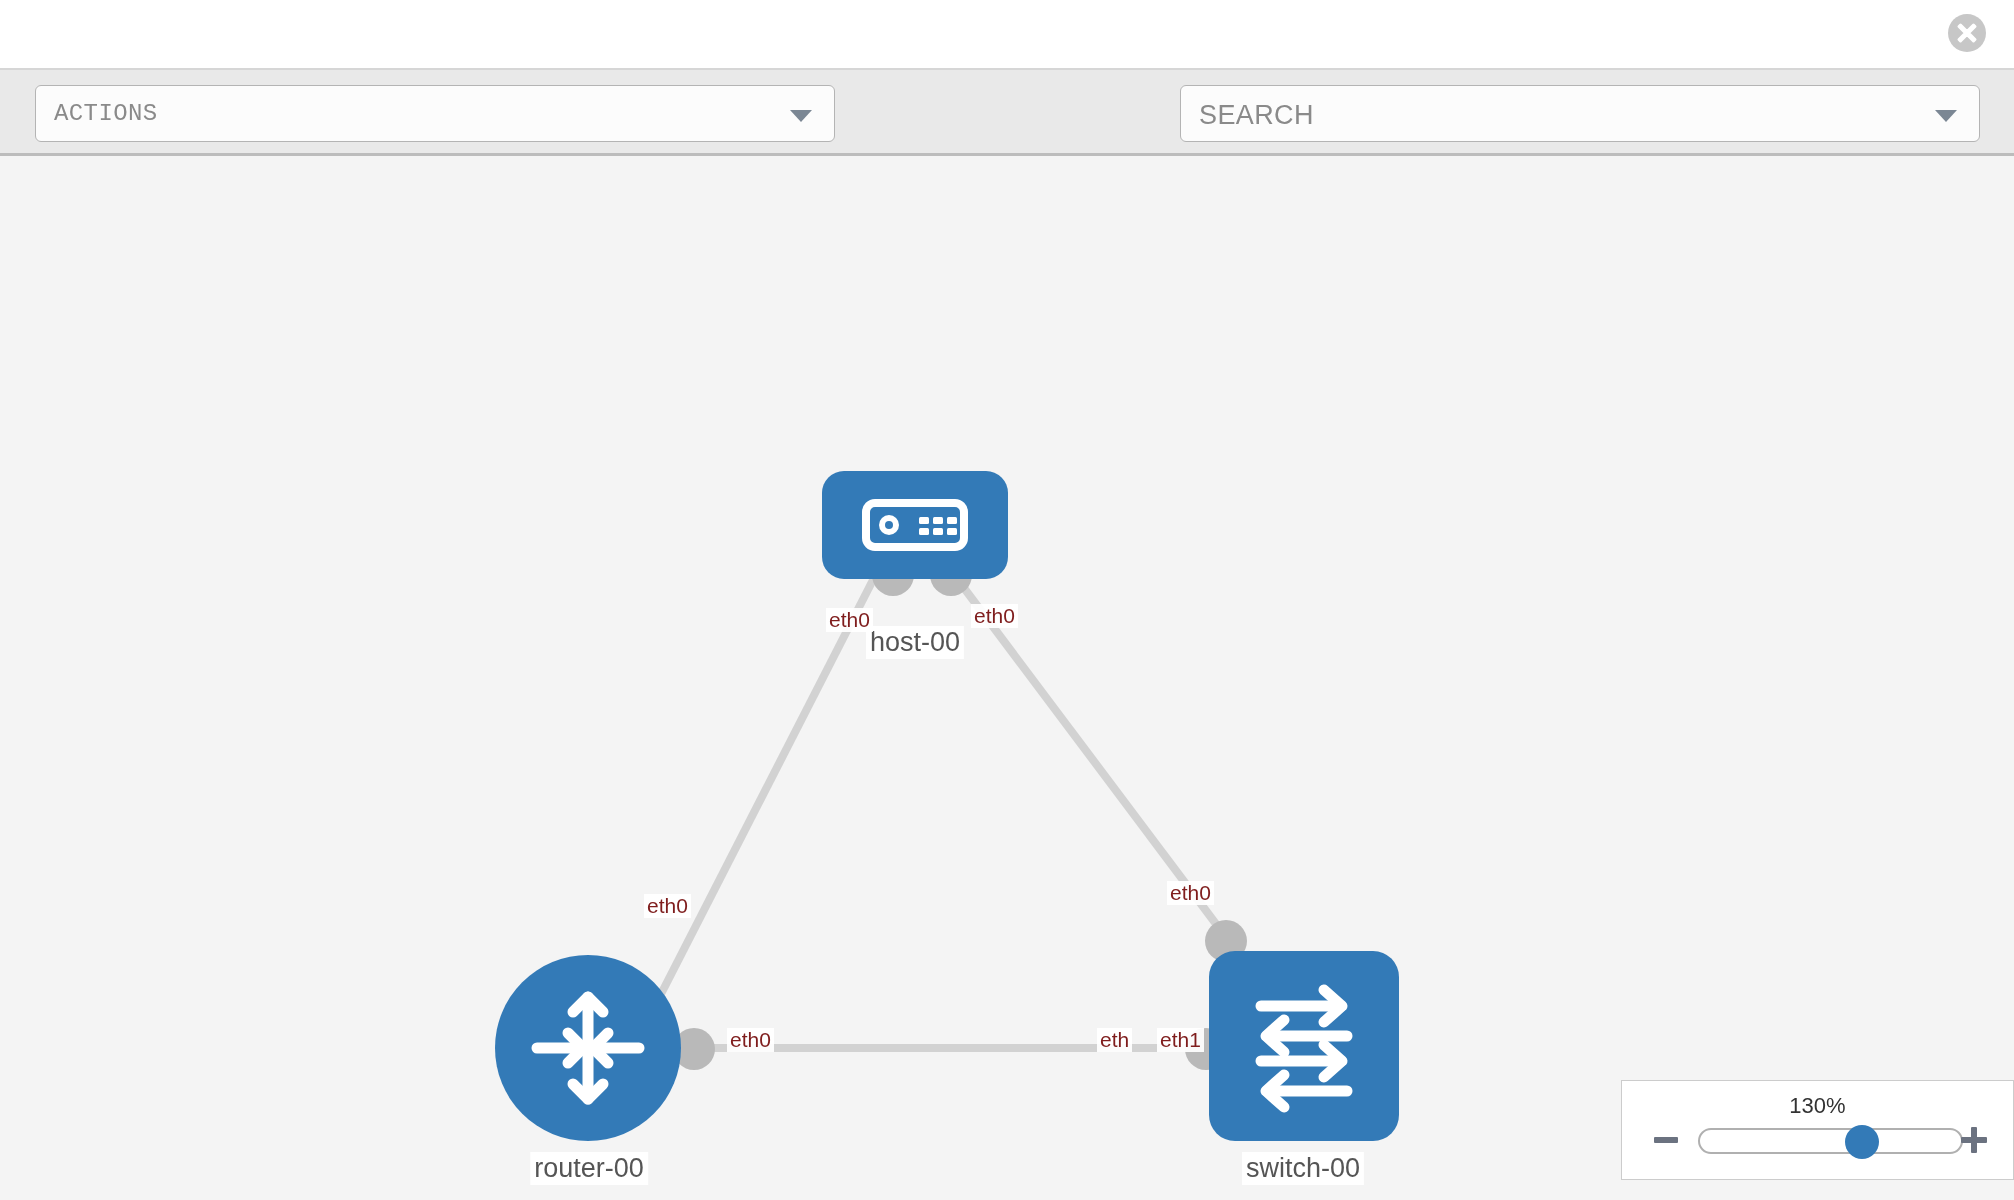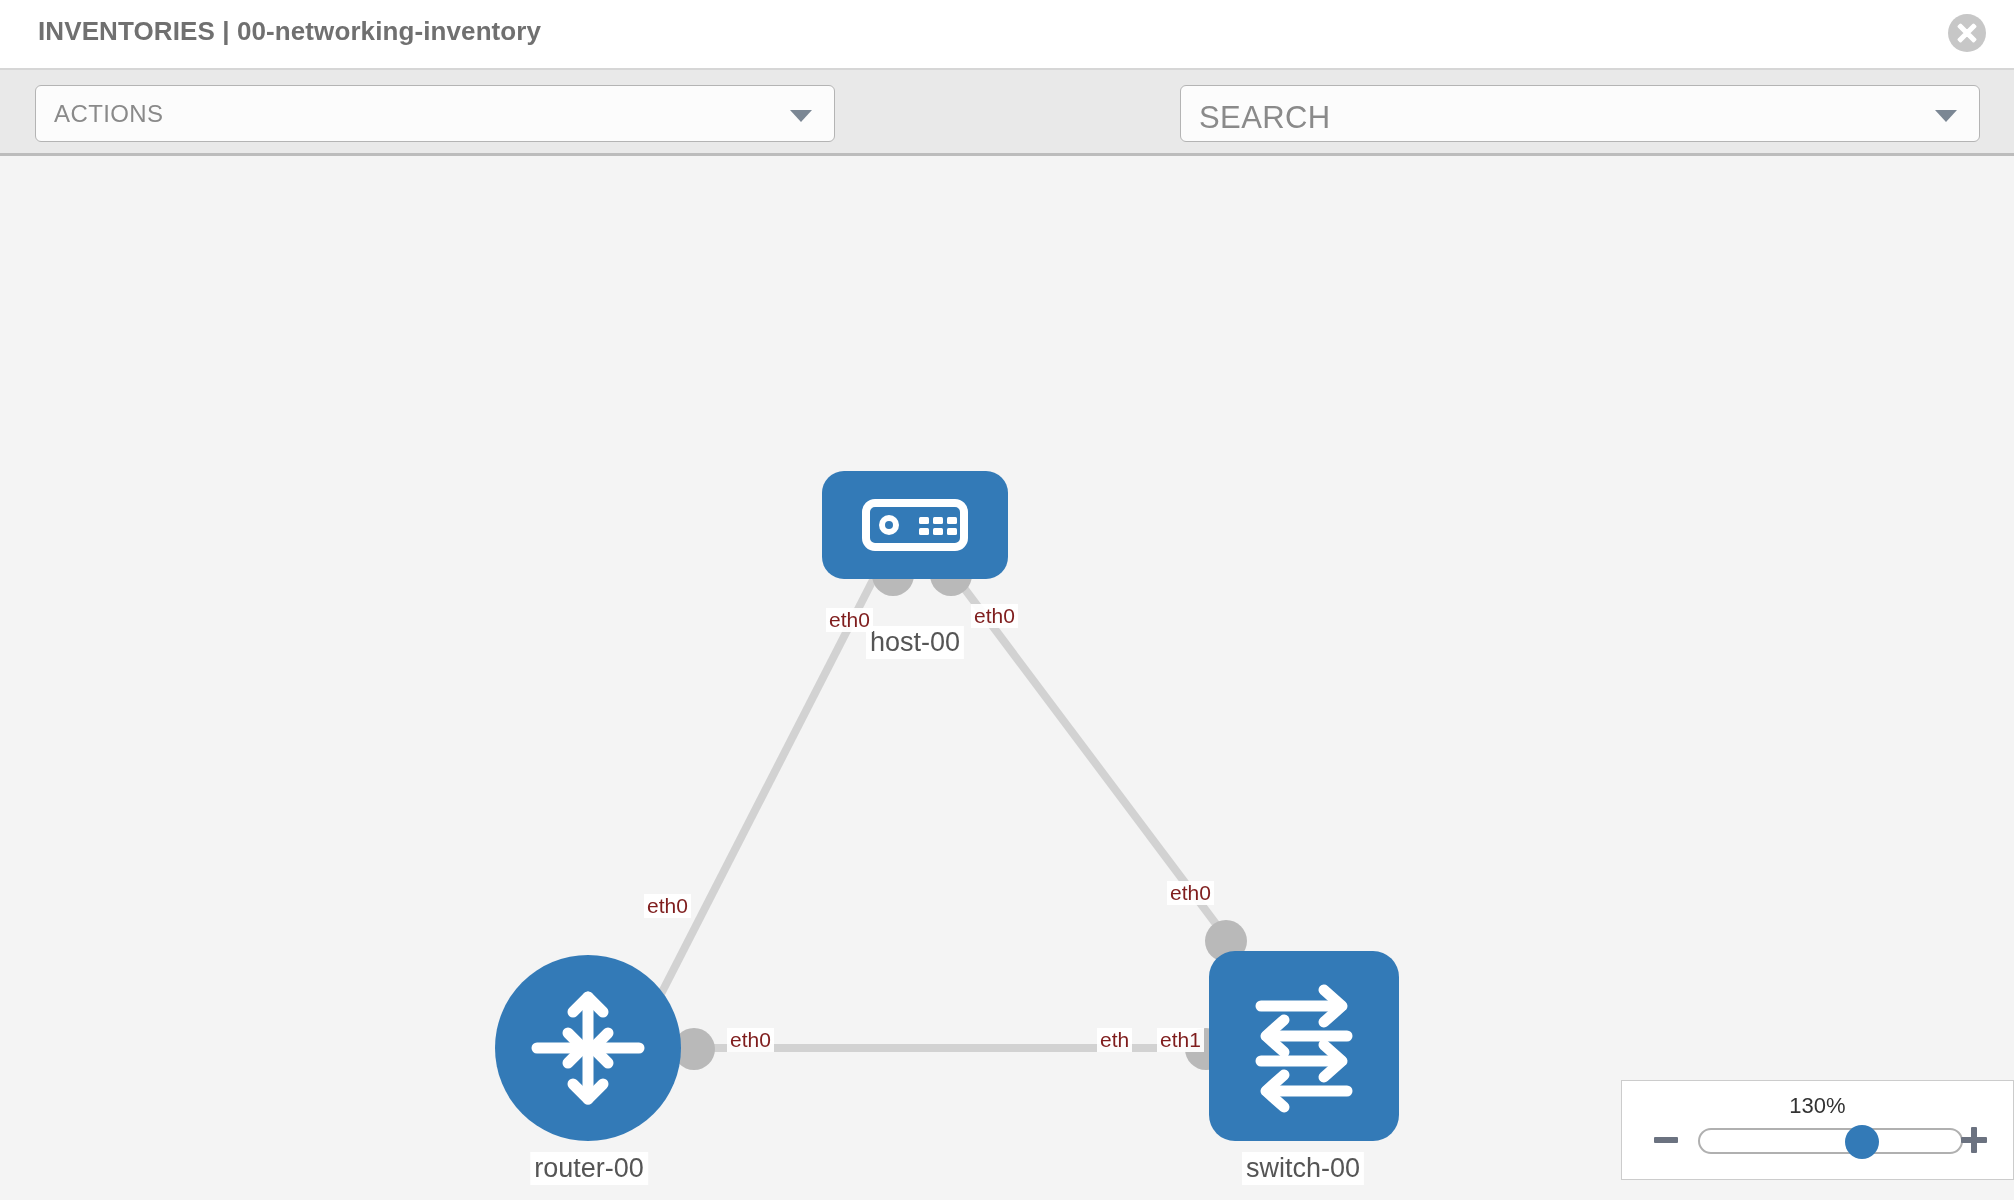--- a/index.html
+++ b/index.html
@@ -37,21 +37,21 @@
   }
   .actions-select {
     position: absolute; left: 35px; top: 15px;
     width: 800px; height: 57px;
     background: #fcfcfc;
     border: 1px solid #b4b4b4;
     border-radius: 6px;
   }
   .actions-label {
     position: absolute; left: 18px; top: 14px;
-    font-size: 24px; color: #8a8a8a; letter-spacing: 0.4px;
+    font-size: 24px; color: #8a8a8a; letter-spacing: 0.4px; font-family: Liberation Mono, monospace;
   }
   .caret {
     position: absolute; right: 22px; top: 24px;
     width: 0; height: 0;
     border-left: 11px solid transparent;
     border-right: 11px solid transparent;
     border-top: 12px solid #7b8794;
   }
   .tool-icon {
     position: absolute; top: 90px; cursor: pointer;
@@ -61,21 +61,21 @@
 
   .search-box {
     position: absolute; left: 1180px; top: 15px;
     width: 800px; height: 57px;
     background: #fcfcfc;
     border: 1px solid #b4b4b4;
     border-radius: 6px;
   }
   .search-label {
     position: absolute; left: 18px; top: 14px;
-    font-size: 31px; color: #8a8a8a; letter-spacing: 0.4px;
+    font-size: 27px; color: #8a8a8a; letter-spacing: 0.4px;
   }
 
   
   .canvas {
     position: absolute; left: 0; top: 156px;
     width: 2014px; height: 1044px;
     background: #f4f4f4;
     overflow: hidden;
   }
   .topology-svg { position: absolute; left: 0; top: 0; }
@@ -148,21 +148,20 @@
     background: #337ab7; cursor: grab;
     transform: translateX(-50%);
   }
 </style>
 </head>
 <body>
 
 <div id="app">
 
   <div class="header">
-    <div class="header-title">INVENTORIES | 00-networking-inventory</div>
     <div class="close-btn">
       <svg width="38" height="38" viewBox="0 0 38 38">
         <path d="M12.5 11 L19 17.5 L25.5 11 L27 12.5 L20.5 19 L27 25.5 L25.5 27
                  L19 20.5 L12.5 27 L11 25.5 L17.5 19 L11 12.5 Z" fill="#ffffff" stroke="#ffffff" stroke-width="3" stroke-linejoin="round"></path>
       </svg>
     </div>
   </div>
 
   <div class="toolbar">
 

